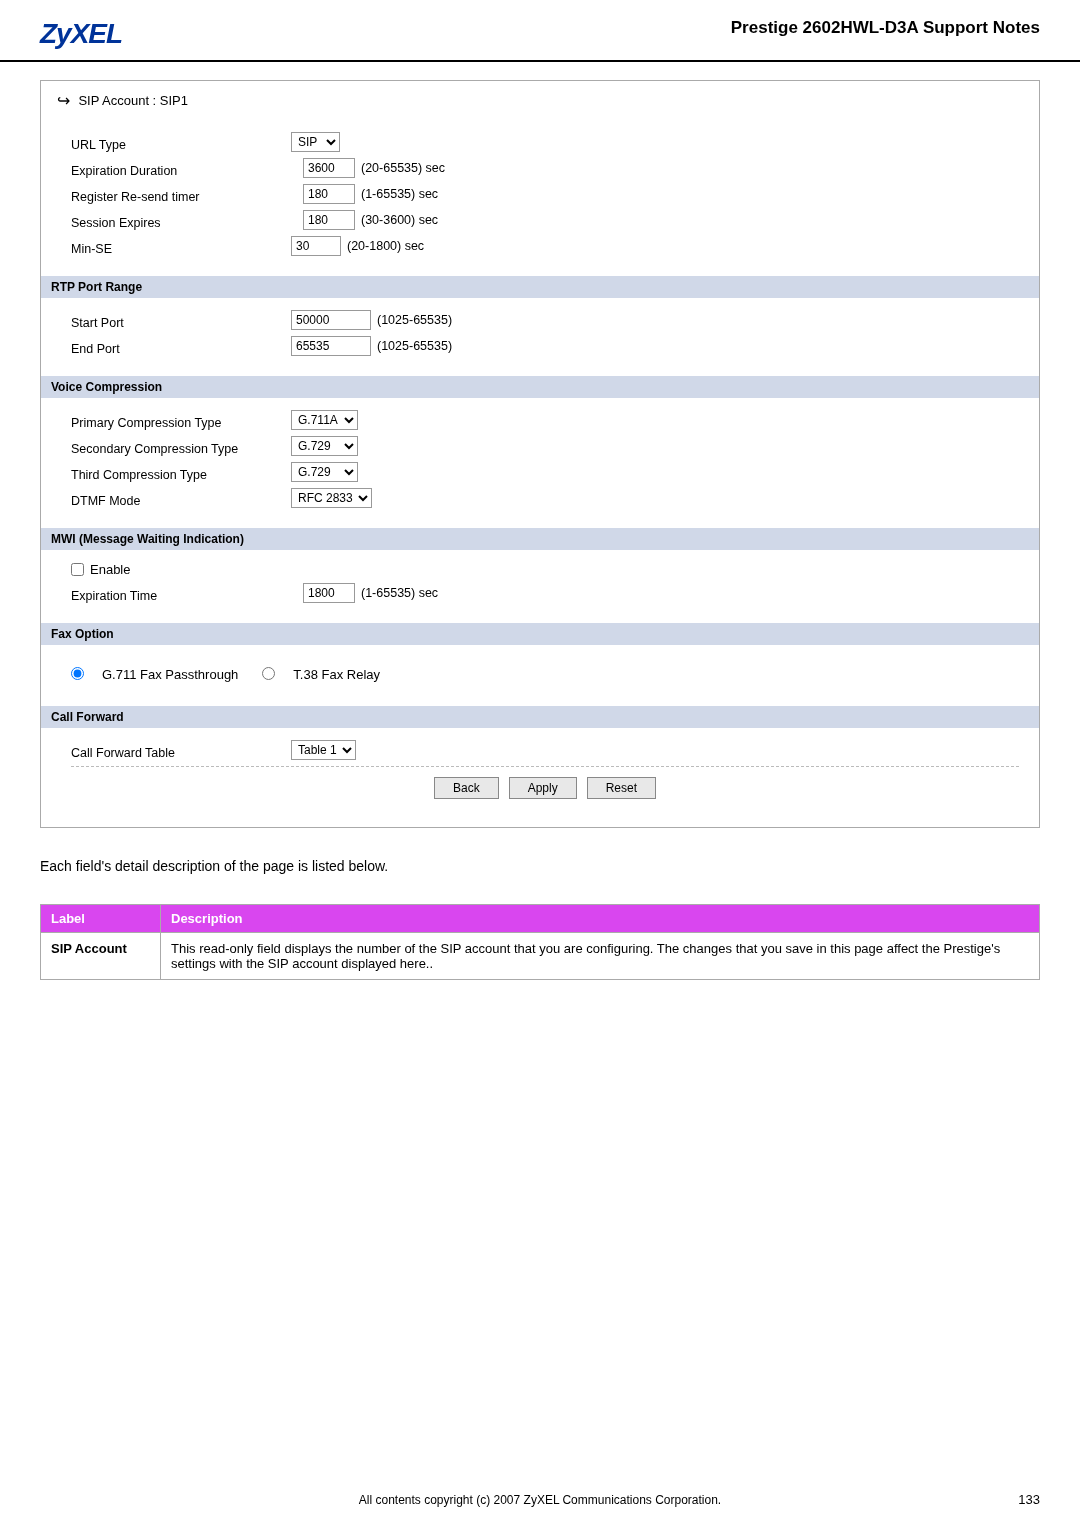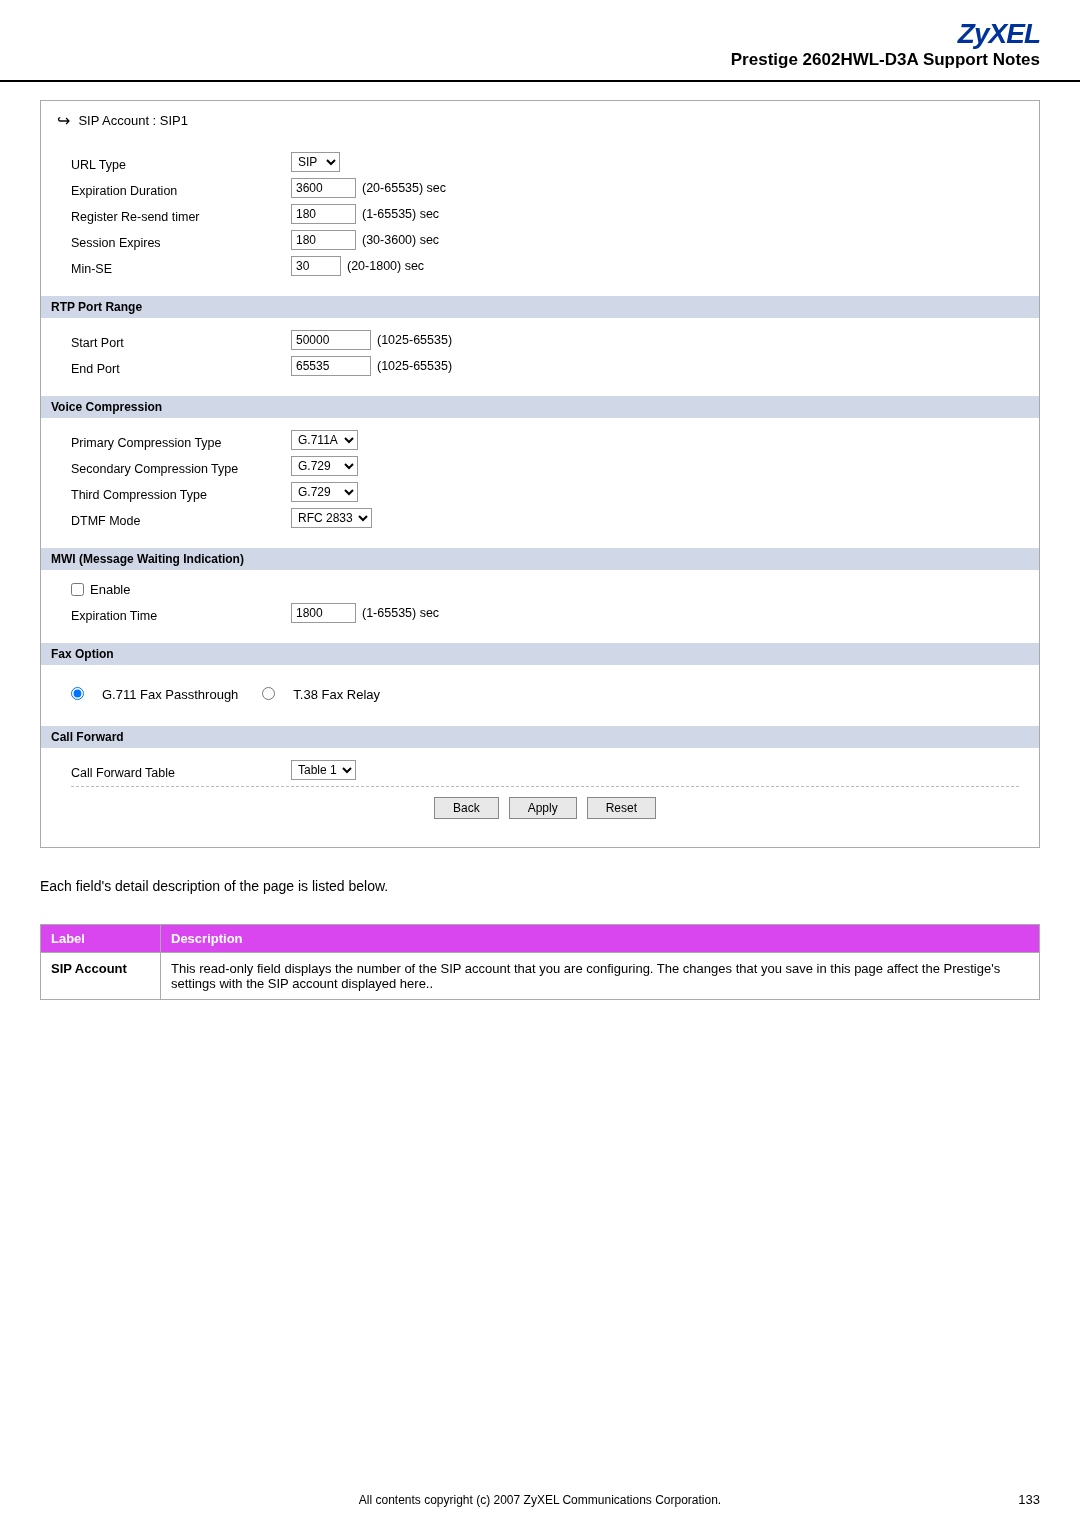--- a/index.html
+++ b/index.html
@@ -9,26 +9,25 @@
       background: #fff;
       color: #000;
       width: 1080px;
       min-height: 1527px;
       position: relative;
     }
 
     
     .header {
       display: flex;
-      align-items: flex-end;
+      align-items: flex-start;
       justify-content: space-between;
       padding: 18px 40px 10px 40px;
       border-bottom: 2px solid #000;
       margin-bottom: 18px;
-      flex-direction: column;
     }
     .logo {
       font-size: 28px;
       font-weight: 900;
       font-style: italic;
       color: #003399;
       letter-spacing: -1px;
     }
     .header-title {
       font-size: 17px;
@@ -95,21 +94,21 @@
 
     
     .input-box {
       border: 1px solid #999;
       padding: 1px 4px;
       font-size: 12px;
       background: #fff;
       height: 20px;
     }
     .input-sm { width: 50px; }
-    .input-md { width: 65px; }
+    .input-md { width: 52px; margin-left: 12px; }
     .input-lg { width: 80px; }
 
     
     .select-box {
       border: 1px solid #999;
       font-size: 12px;
       background: #fff;
       padding: 1px 2px;
       height: 20px;
     }

